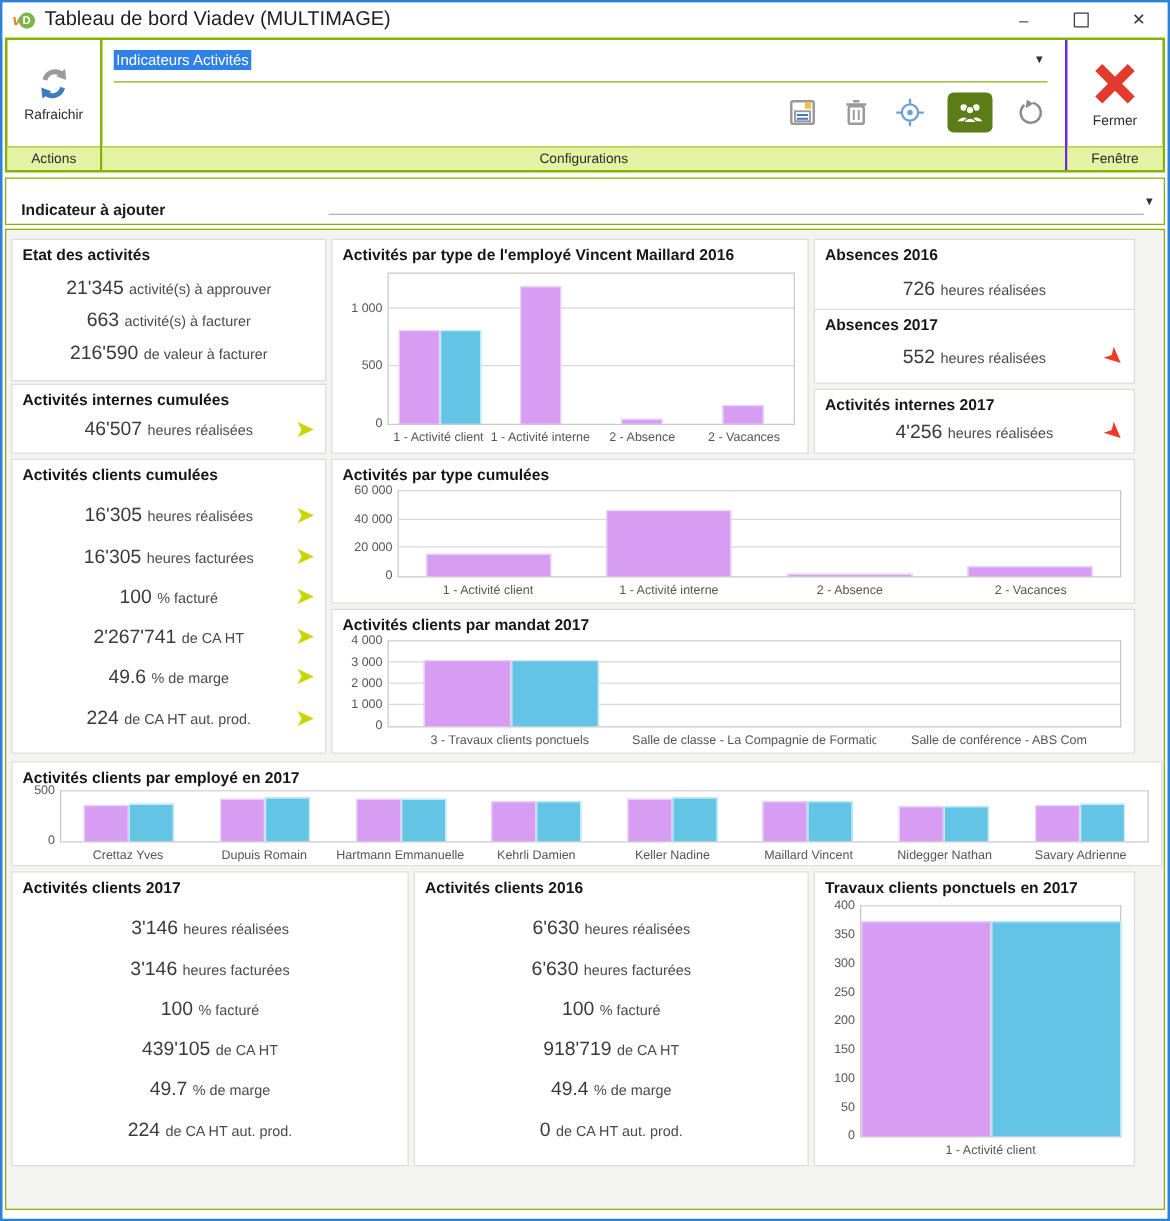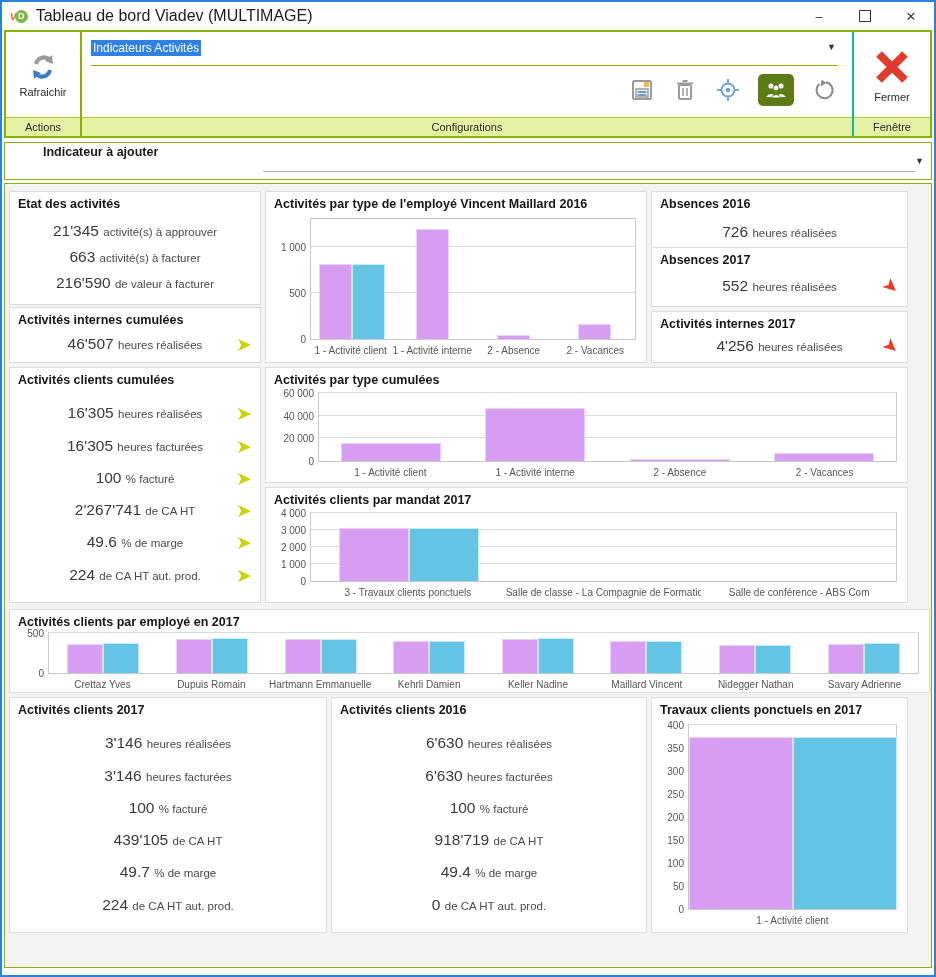--- a/index.html
+++ b/index.html
@@ -12,33 +12,33 @@
   .title-text{margin-left:8px;font-size:16px;color:#1d1d1d;}
   .win-controls{margin-left:auto;display:flex;height:100%;}
   .win-btn{width:46px;height:100%;display:flex;align-items:center;justify-content:center;font-size:13px;color:#3a3a3a;cursor:default;}
   .win-btn .maxbox{display:inline-block;width:10px;height:10px;border:1px solid #3a3a3a;}
   
   .toolbar{position:absolute;left:2px;top:28px;width:928px;height:108px;box-sizing:border-box;border:2px solid #86b300;display:flex;background:#fff;}
   .tb-cell{display:flex;flex-direction:column;box-sizing:border-box;}
   .tb-cell .strip{margin-top:auto;height:18px;background:#e4f2a4;border-top:1px solid #a8c431;font-size:11px;color:#2b2b2b;display:flex;align-items:center;justify-content:center;}
   .cell-actions{width:76px;border-right:2px solid #86b300;}
   .cell-config{flex:1;}
-  .cell-fermer{width:78px;border-left:2px solid #14b8a6;}
+  .cell-fermer{width:78px;border-left:2px solid #6d28d9;}
   .refresh-btn,.close-btn{flex:1;display:flex;flex-direction:column;align-items:center;justify-content:center;background:none;border:none;cursor:pointer;gap:4px;padding:0;}
   .refresh-btn span,.close-btn span{font-size:11px;color:#2b2b2b;font-family:inherit;}
   .combo-row{position:relative;height:36px;}
   .combo-value{position:absolute;left:9px;top:8px;font-size:12px;background:#2f81e8;color:#fff;padding:1px 2px;}
   .combo-underline{position:absolute;left:9px;right:14px;bottom:2px;height:0;border-bottom:1px solid #86b300;}
   .combo-arrow{position:absolute;right:16px;top:10px;font-size:9px;color:#333;}
   .icons-row{display:flex;align-items:center;justify-content:flex-end;gap:16px;height:44px;padding-right:14px;}
   .icon-btn{background:none;border:none;padding:2px;cursor:pointer;display:flex;align-items:center;justify-content:center;}
   .icon-btn.green{background:#5c7d16;border-radius:5px;width:36px;height:32px;}
   
   .addbar{position:absolute;left:2px;top:140px;width:928px;height:38px;box-sizing:border-box;border:1px solid #86b300;background:#fff;}
-  .addbar-label{position:absolute;left:12px;top:2px;font-size:12.5px;font-weight:bold;color:#1a1a1a;margin-left:26px;}
+  .addbar-label{position:absolute;left:12px;top:18px;font-size:12.5px;font-weight:bold;color:#1a1a1a;}
   .addbar-underline{position:absolute;left:258px;right:16px;bottom:7px;border-bottom:1px solid #b0b0b0;}
   .addbar-arrow{position:absolute;right:7px;top:13px;font-size:9px;color:#333;}
   
   .dashboard{position:absolute;left:2px;top:181px;width:928px;height:785px;box-sizing:border-box;border:1px solid #86b300;background:#f3f3f1;}
   .panel{position:absolute;background:#fff;border:1px solid #dcdcdc;box-sizing:border-box;}
   .panel-title{position:absolute;left:8px;top:5px;font-size:12.5px;font-weight:bold;color:#161616;white-space:nowrap;}
   .rows{position:absolute;left:6px;right:6px;top:22px;bottom:4px;display:flex;flex-direction:column;justify-content:space-evenly;}
   .stat-row{position:relative;text-align:center;white-space:nowrap;}
   .stat-value{font-size:15.5px;color:#3a3a3a;}
   .stat-label{font-size:11.5px;color:#4a4a4a;}

